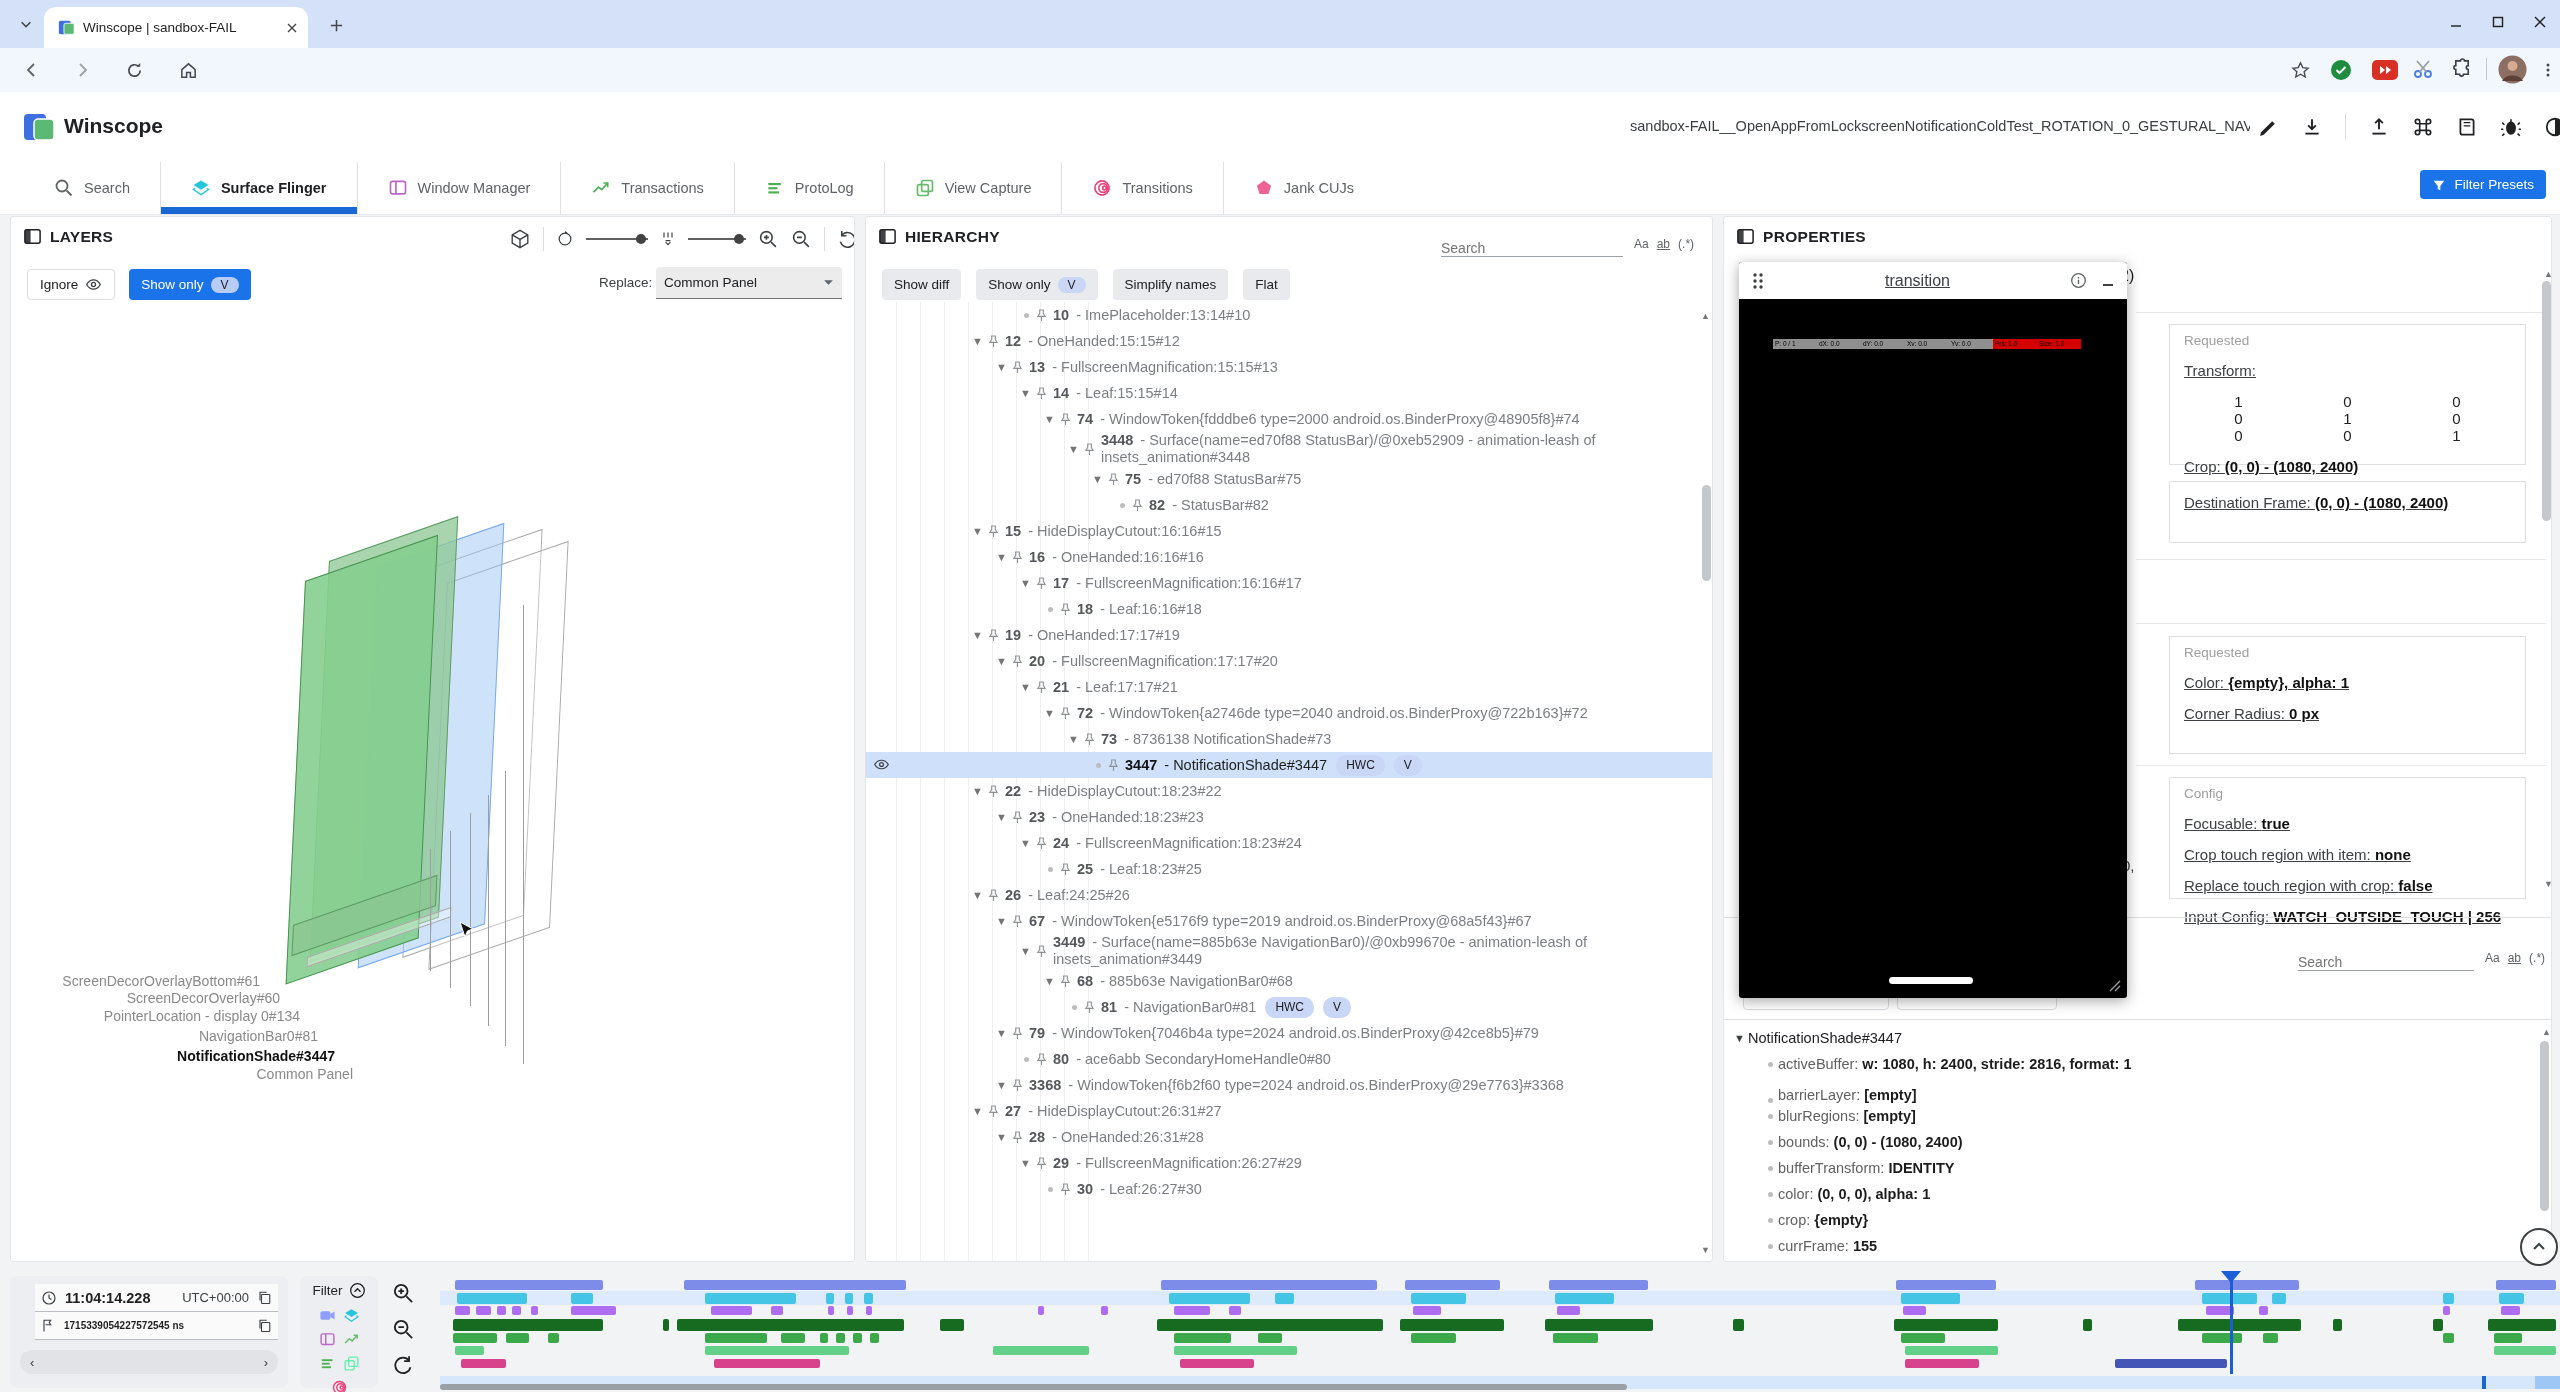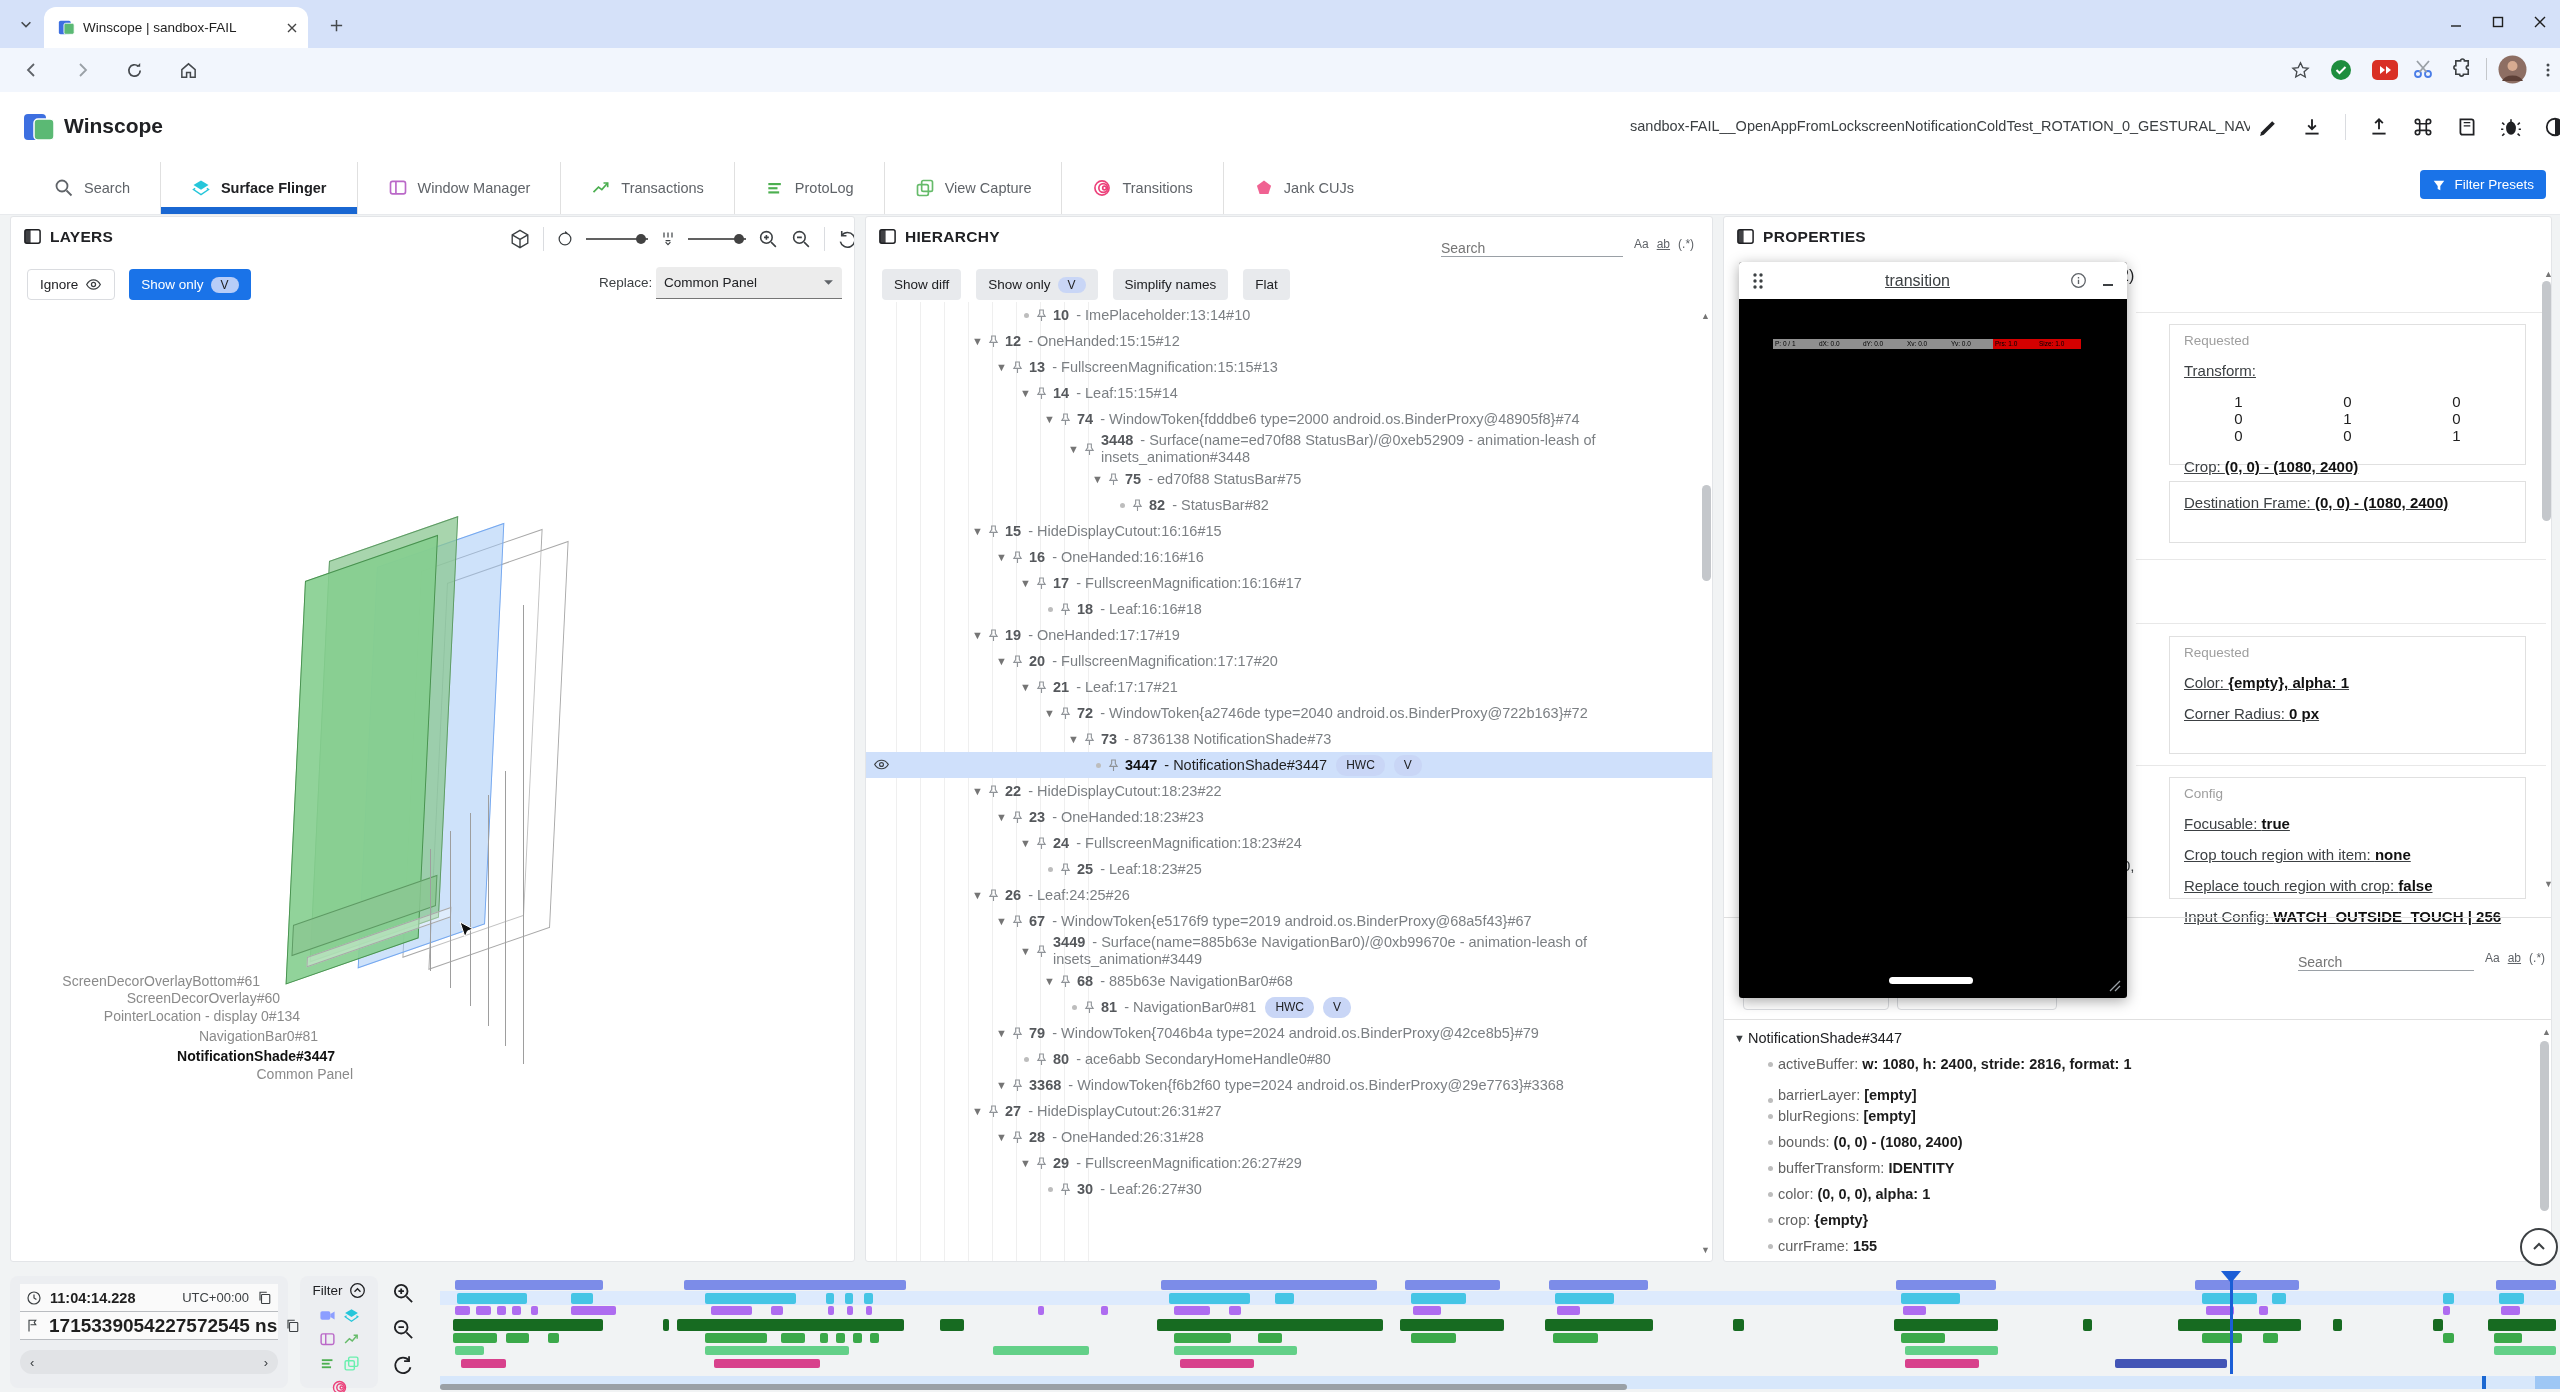--- a/index.html
+++ b/index.html
@@ -72,21 +72,21 @@
   .ditem b { color:#1c1c1c; margin-left:4px; font-weight:bold; }
 
   
   #twin { left:1739px; top:262px; width:388px; height:736px; background:#000; border-radius:3px; box-shadow:0 3px 14px rgba(0,0,0,.35); z-index:30; }
   #twin-bar { height:37px; background:#fff; border-radius:3px 3px 0 0; display:flex; align-items:center; padding:0 12px; }
   #twin-title { flex:1; text-align:center; font-size:16px; color:#3c4043;text-decoration:underline; }
   .ov-cell { height:10px; font-size:6.5px; line-height:10px; color:#000; padding-left:2px; overflow:hidden; white-space:nowrap; }
 
   
   #tl-card { left:10px; top:1276px; width:278px; height:112px; background:#eceef1; border-radius:8px; padding:8px 10px; }
-  .ts-row { background:#fafafa; border-bottom:1px solid #b9bcc0; height:28px; display:flex; align-items:center; gap:8px; padding:0 6px; }
+  .ts-row { background:#fafafa; border-bottom:1px solid #b9bcc0; height:28px; display:flex; align-items:center; gap:8px; padding:0 6px;margin-left:15px; }
   .ts-main { font-size:14.5px; font-weight:bold; color:#1f1f1f; flex:1; white-space:nowrap; }
   .ts-zone { font-size:13px; color:#3c4043; }
   #tl-filter { left:300px; top:1276px; width:78px; height:112px; background:#eceef1; border-radius:8px; padding:6px 8px; }
   .seg { position:absolute; border-radius:2px; }
   #fab { left:2520px; top:1228px; width:38px; height:38px; border-radius:50%; background:#fff; border:2px solid #3c4043; display:flex; align-items:center; justify-content:center; z-index:40; }
 </style>
 </head>
 <body>
 
 <div class="abs" id="tabstrip">
@@ -931,21 +931,21 @@
           <path d="M4 14V3h9" fill="none" stroke="#3c4043" stroke-width="1.5"></path>
         </svg>
       </span>
   </div>
   <div class="ts-row">
     <span>
         <svg width="15" height="15" viewBox="0 0 20 20">
           <path d="M4 18V3h9l-2 3 2 3H6" fill="none" stroke="#3c4043" stroke-width="1.5"></path>
         </svg>
       </span>
-    <span class="ts-main" style="font-size:19px">1715339054227572545 ns</span>
+    <span class="ts-main" style="font-size:10px">1715339054227572545 ns</span>
     <span>
         <svg width="15" height="15" viewBox="0 0 20 20">
           <rect x="6" y="6" width="11" height="12" rx="1" fill="none" stroke="#3c4043" stroke-width="1.5"></rect>
           <path d="M4 14V3h9" fill="none" stroke="#3c4043" stroke-width="1.5"></path>
         </svg>
       </span>
   </div>
   <div style="margin-top:10px;height:24px;background:#e1e3e6;border-radius:12px;display:flex;align-items:center;justify-content:space-between;padding:0 10px;color:#3c4043">
     <span style="font-size:13px">‹</span>
     <span style="font-size:13px">›</span>

